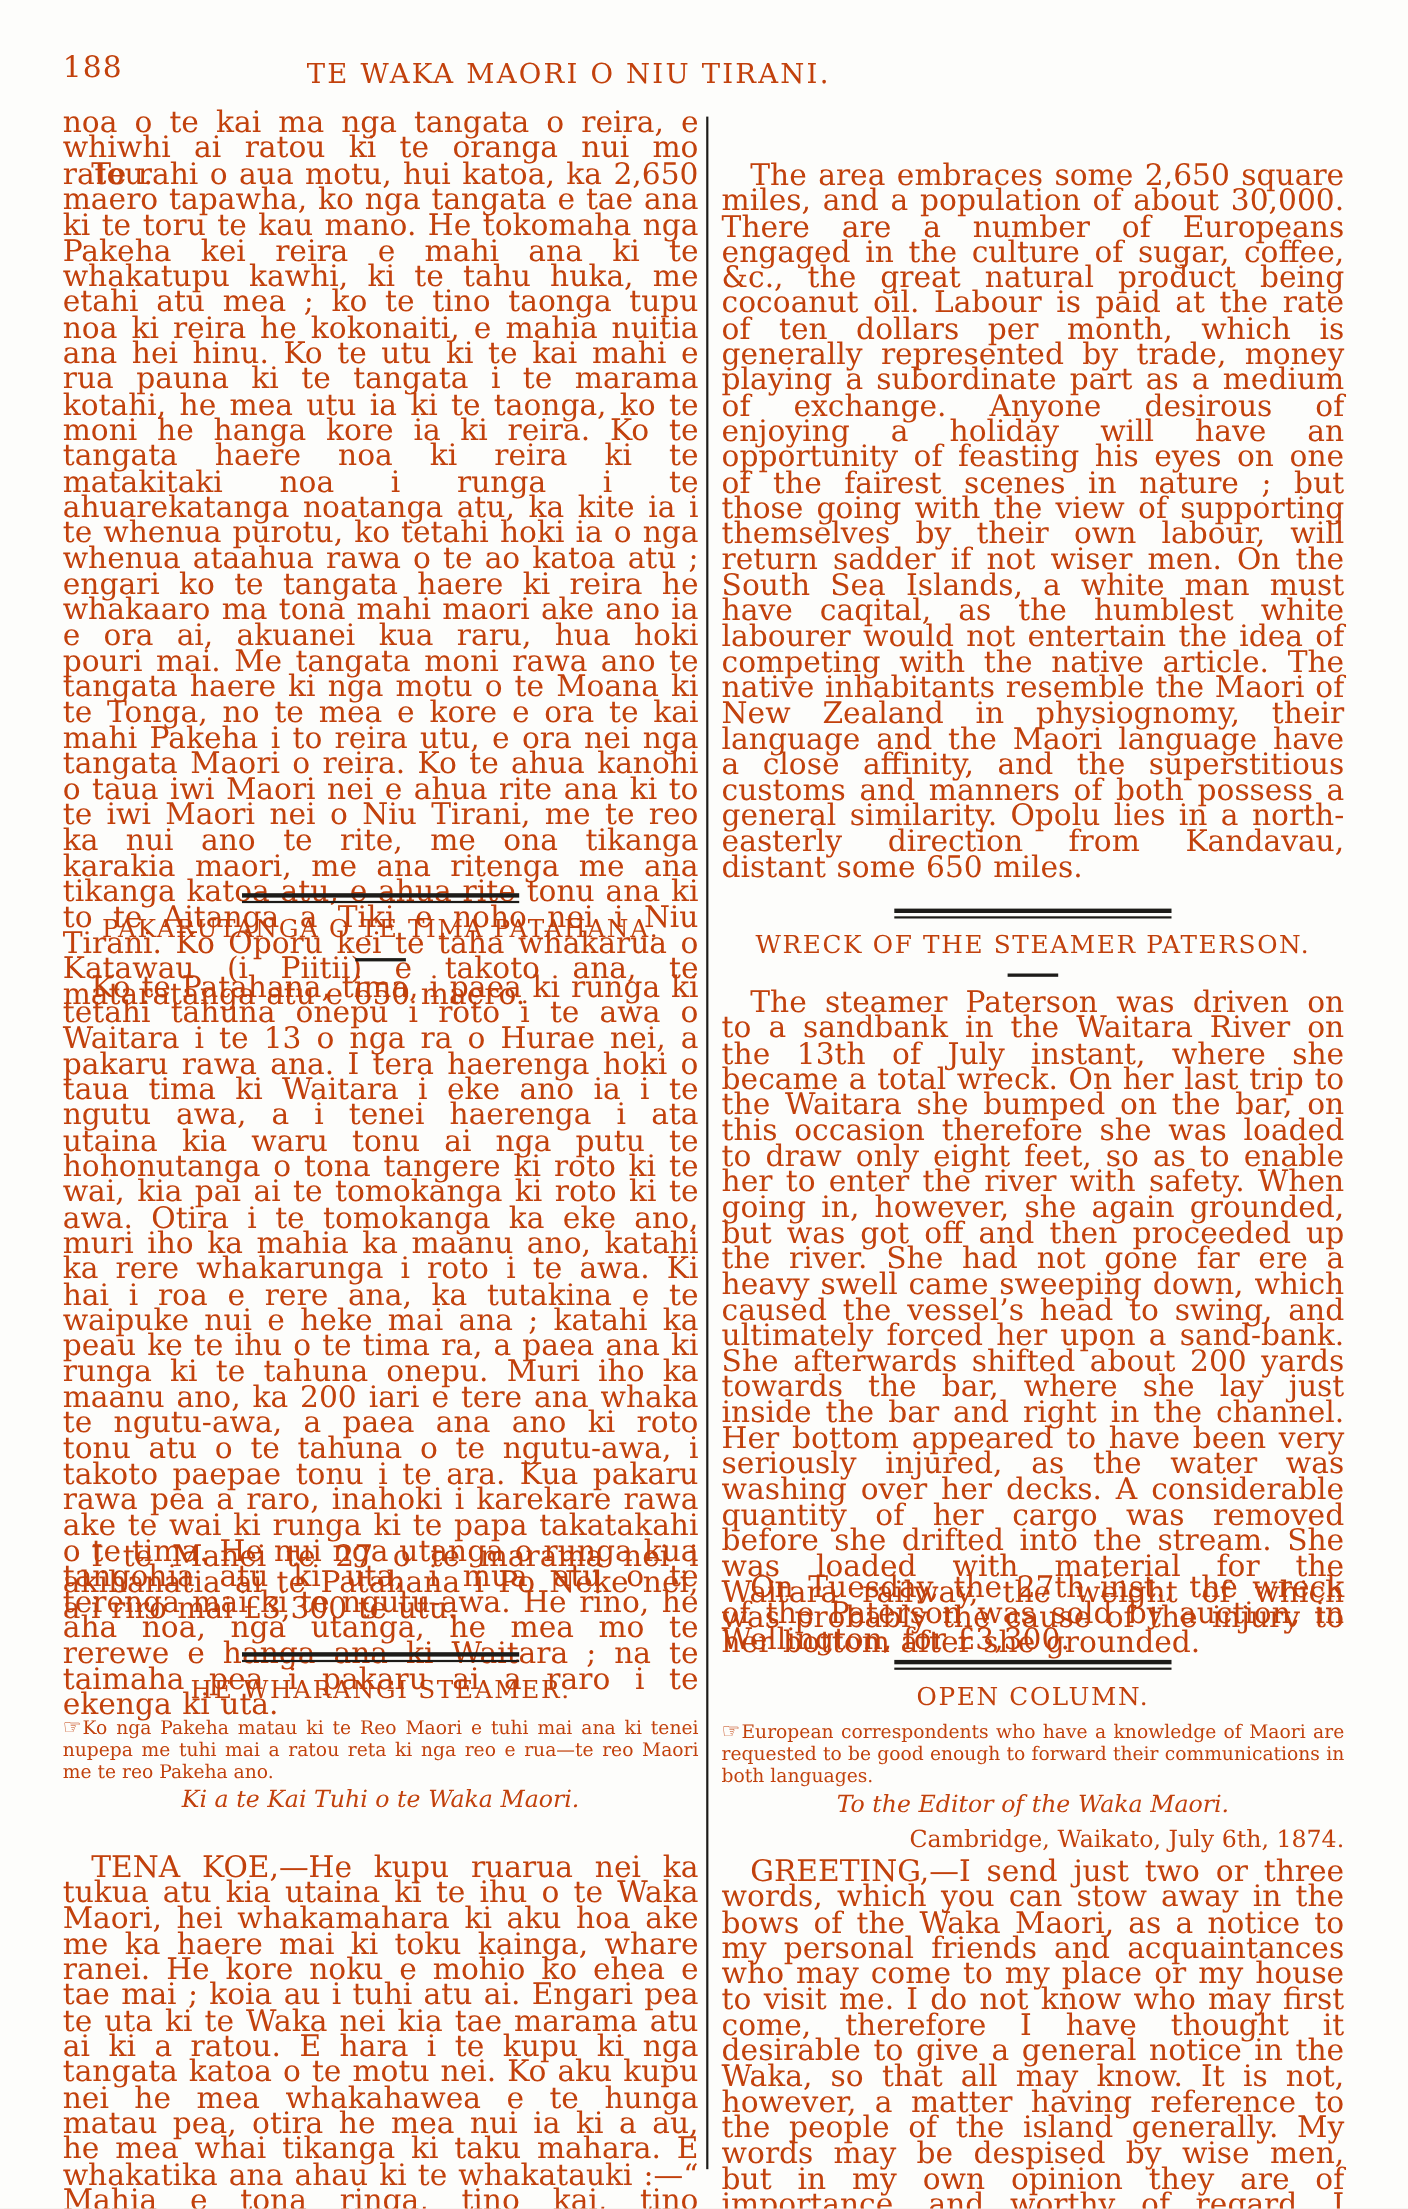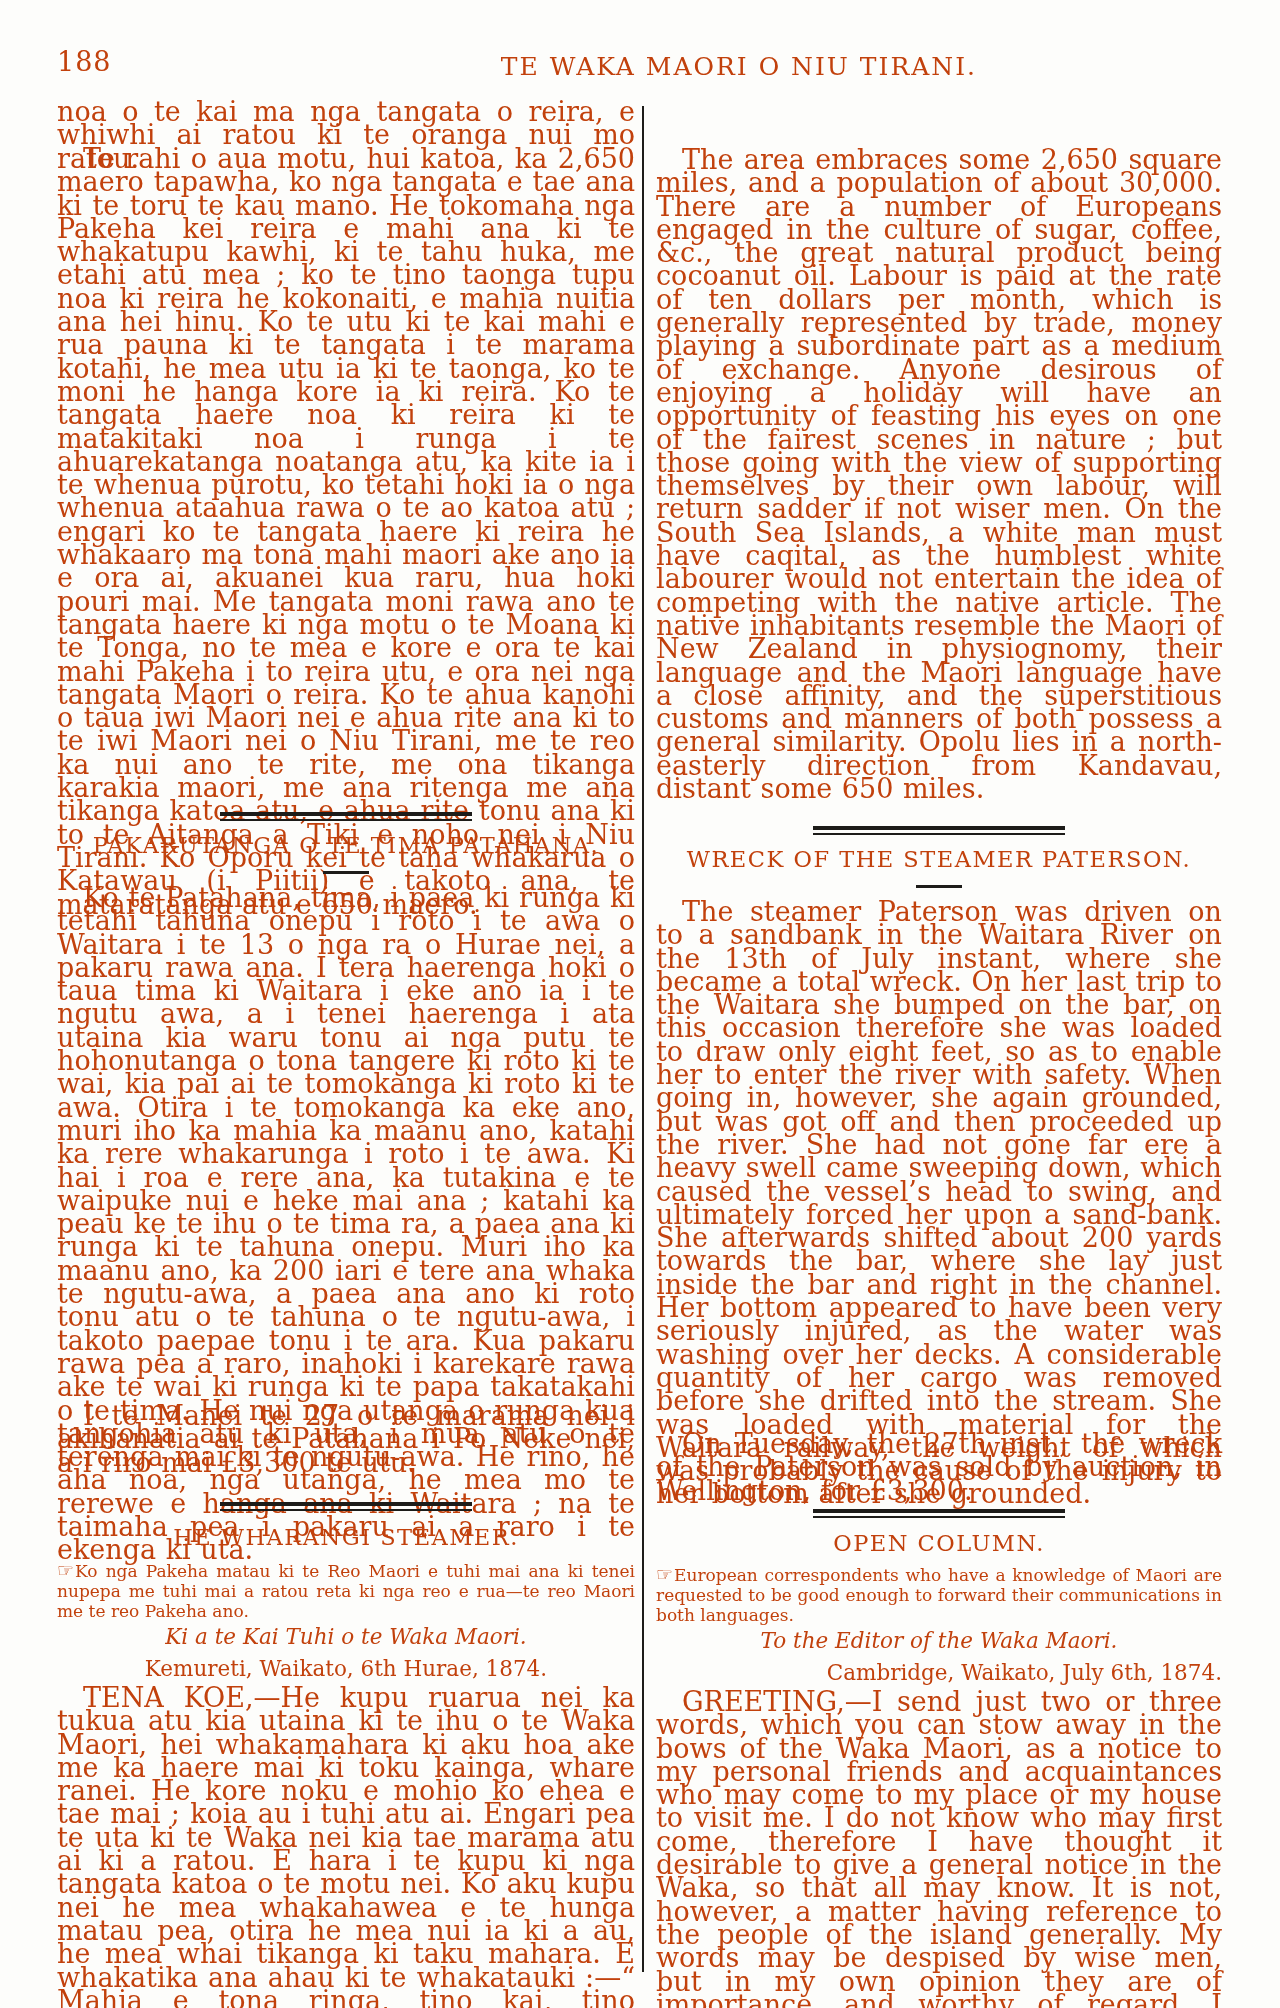--- a/index.html
+++ b/index.html
@@ -68,21 +68,21 @@
   .dateline{
     font-size:21.5px;text-align:center;
   }
 </style>
 </head>
 <body>
 
 <div class="page">
 
   <div class="page-number">188</div>
-  <h1 class="masthead" style="margin:0;font-weight:normal;text-align:right;">TE WAKA MAORI O NIU TIRANI.</h1>
+  <h1 class="masthead" style="margin:0;font-weight:normal;">TE WAKA MAORI O NIU TIRANI.</h1>
 
   <div class="vdivider"></div>
 
   <p class="abs lcol para noindent" style="top:100px;">noa o te kai ma nga tangata o reira, e whiwhi ai ratou ki te oranga nui mo ratou.</p>
 
   <p class="abs lcol para" style="top:147px;">Te rahi o aua motu, hui katoa, ka 2,650 maero tapawha, ko nga tangata e tae ana ki te toru te kau mano.  He tokomaha nga Pakeha kei reira e mahi ana ki te whakatupu kawhi, ki te tahu huka, me etahi atu mea ; ko te tino taonga tupu noa ki reira he kokonaiti, e mahia nuitia ana hei hinu.  Ko te utu ki te kai mahi e rua pauna ki te tangata i te marama kotahi, he mea utu ia ki te taonga, ko te moni he hanga kore ia ki reira.  Ko te tangata haere noa ki reira ki te matakitaki noa i runga i te ahuarekatanga noatanga atu, ka kite ia i te whenua purotu, ko tetahi hoki ia o nga whenua ataahua rawa o te ao katoa atu ; engari ko te tangata haere ki reira he whakaaro ma tona mahi maori ake ano ia e ora ai, akuanei kua raru, hua hoki pouri mai.  Me tangata moni rawa ano te tangata haere ki nga motu o te Moana ki te Tonga, no te mea e kore e ora te kai mahi Pakeha i to reira utu, e ora nei nga tangata Maori o reira.  Ko te ahua kanohi o taua iwi Maori nei e ahua rite ana ki to te iwi Maori nei o Niu Tirani, me te reo ka nui ano te rite, me ona tikanga karakia maori, me ana ritenga me ana tikanga katoa atu, e ahua rite tonu ana ki to te Aitanga a Tiki e noho nei i Niu Tirani.  Ko Oporu kei te taha whakarua o Katawau (i Piitii) e takoto ana, te mataratanga atu e 650 maero.</p>
 
   <div class="abs lcol" style="top:812px;">
     <div class="rule-double"></div>
   </div>
@@ -100,21 +100,20 @@
   <div class="abs lcol" style="top:1502px;">
     <div class="rule-double"></div>
   </div>
 
   <h2 class="abs lcol section-heading" style="top:1524px;">HE WHARANGI STEAMER.</h2>
 
   <p class="abs lcol note" style="top:1560px;"><span class="manicule">☞</span><span>Ko nga Pakeha matau ki te Reo Maori e tuhi mai ana ki tenei nupepa me tuhi mai a ratou reta ki nga reo e rua—te reo Maori me te reo Pakeha ano.</span></p>
 
   <p class="abs lcol salutation" style="top:1624px;">Ki a te Kai Tuhi o te Waka Maori.</p>
 
-  <p class="abs lcol dateline" style="top:1656px;">Kemureti, Waikato, 6th Hurae, 1874.</p>
 
   <p class="abs lcol para" style="top:1686px;">TENA KOE,—He kupu ruarua nei ka tukua atu kia utaina ki te ihu o te Waka Maori, hei whakamahara ki aku hoa ake me ka haere mai ki toku kainga, whare ranei.  He kore noku e mohio ko ehea e tae mai ; koia au i tuhi atu ai.  Engari pea te uta ki te Waka nei kia tae marama atu ai ki a ratou.  E hara i te kupu ki nga tangata katoa o te motu nei.  Ko aku kupu nei he mea whakahawea e te hunga matau pea, otira he mea nui ia ki a au, he mea whai tikanga ki taku mahara.  E whakatika ana ahau ki te whakatauki :—“ Mahia e tona ringa, tino kai, tino makona.”</p>
 
   <p class="abs rcol para" style="top:148px;">The area embraces some 2,650 square miles, and a population of about 30,000.  There are a number of Europeans engaged in the culture of sugar, coffee, &amp;c., the great natural product being cocoanut oil.  Labour is paid at the rate of ten dollars per month, which is generally represented by trade, money playing a subordinate part as a medium of exchange.  Anyone desirous of enjoying a holiday will have an opportunity of feasting his eyes on one of the fairest scenes in nature ; but those going with the view of supporting themselves by their own labour, will return sadder if not wiser men.  On the South Sea Islands, a white man must have caqital, as the humblest white labourer would not entertain the idea of competing with the native article.  The native inhabitants resemble the Maori of New Zealand in physiognomy, their language and the Maori language have a close affinity, and the superstitious customs and manners of both possess a general similarity.  Opolu lies in a north-easterly direction from Kandavau, distant some 650 miles.</p>
 
   <div class="abs rcol" style="top:826px;">
     <div class="rule-double"></div>
   </div>
 
   <h2 class="abs rcol section-heading" style="top:846px;">WRECK OF THE STEAMER PATERSON.</h2>

